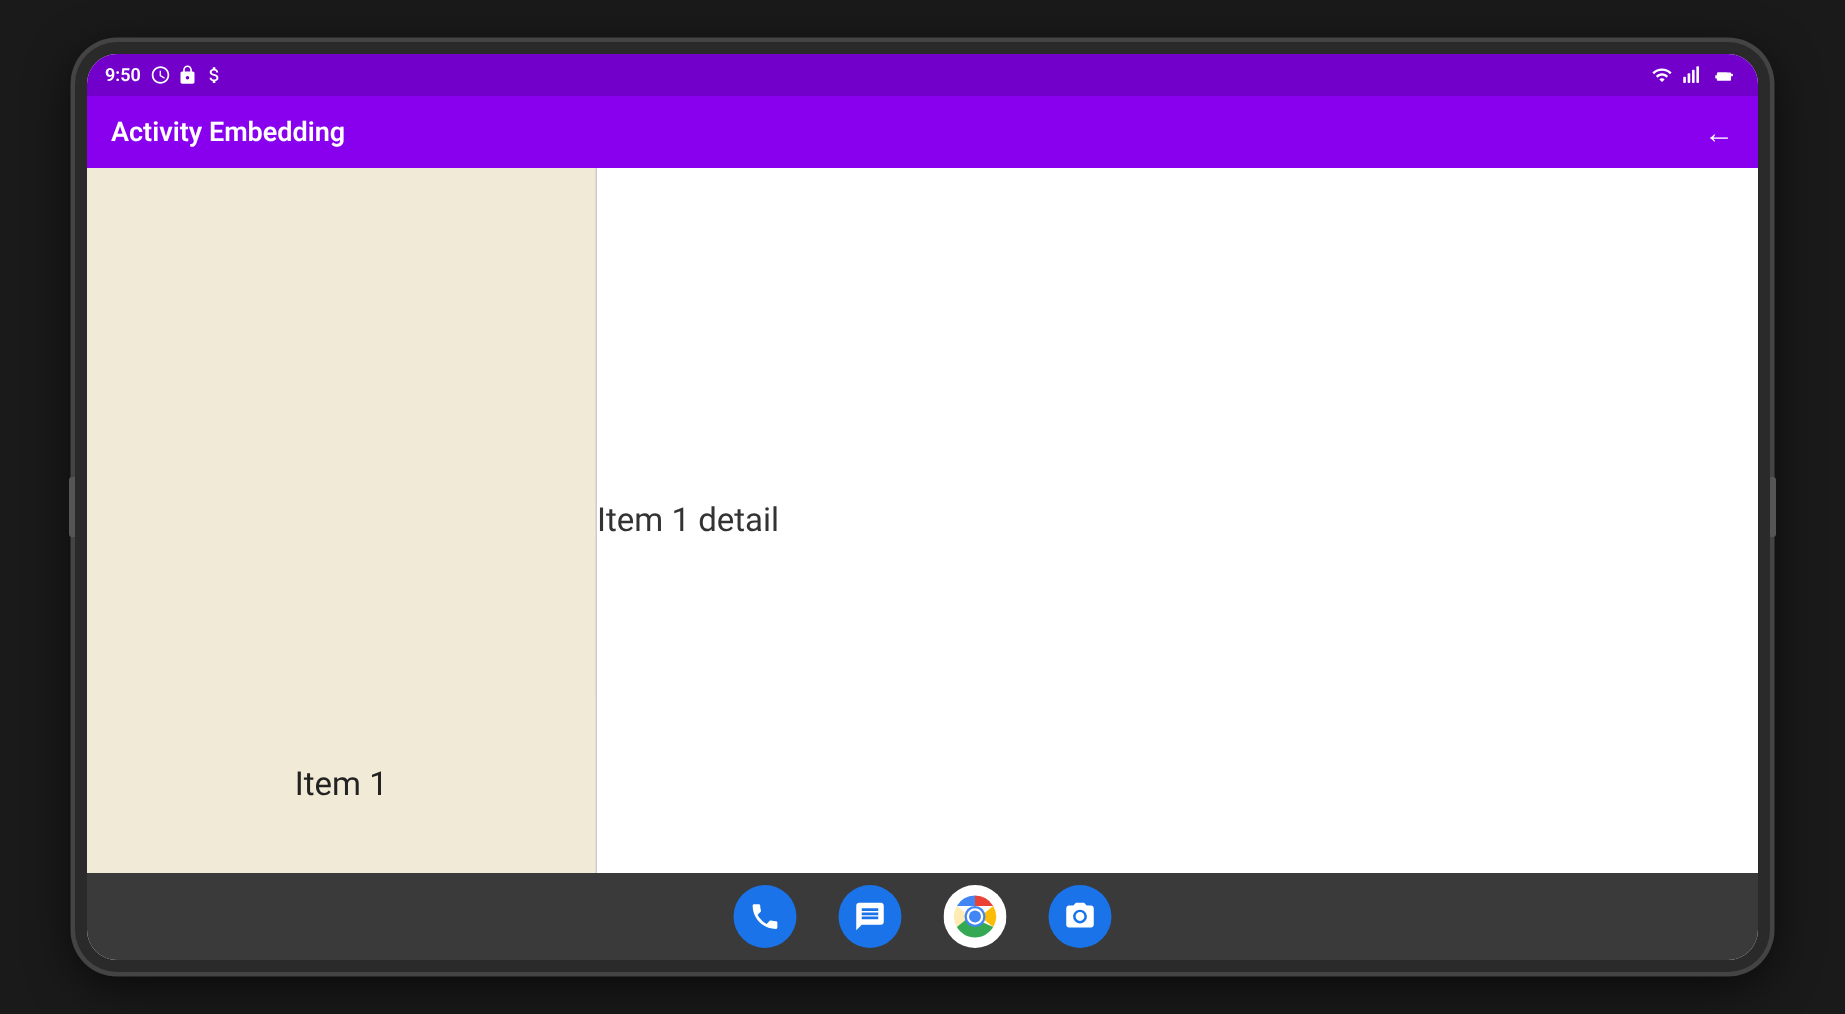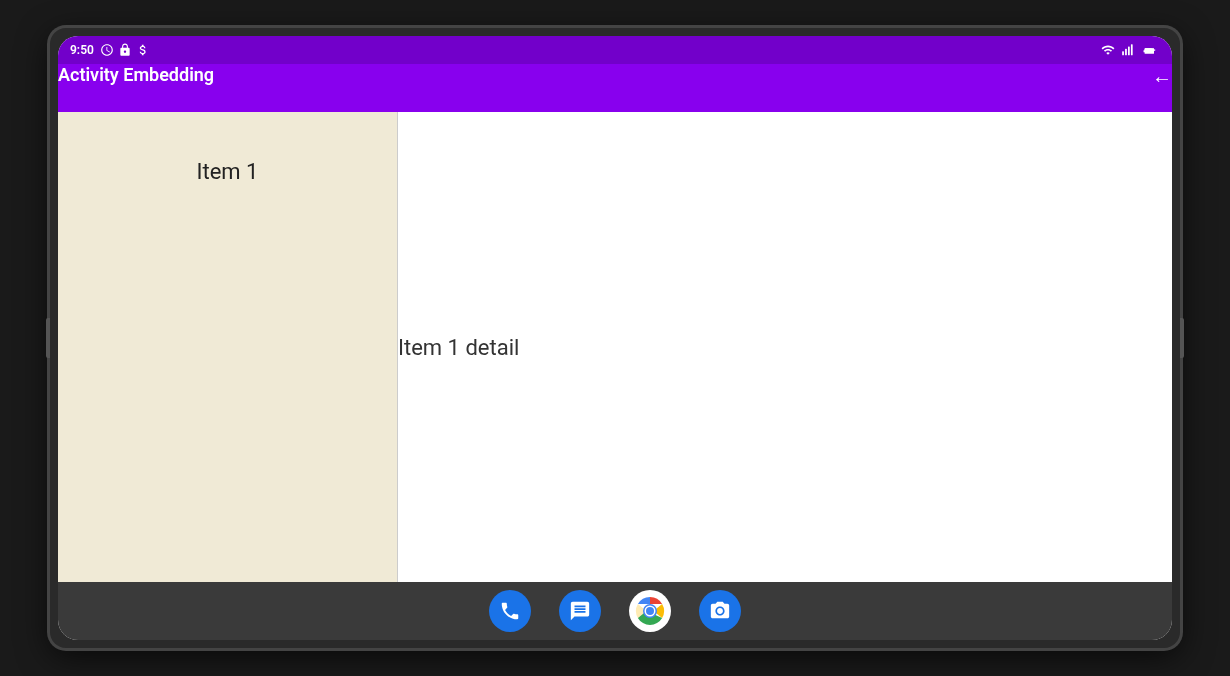--- a/index.html
+++ b/index.html
@@ -11,21 +11,21 @@
       display: flex;
       align-items: center;
       justify-content: center;
       font-family: 'Roboto', Arial, sans-serif;
     }
 
     .tablet-frame {
       width: 1130px;
       height: 620px;
       background: #2a2a2a;
-      border-radius: 16px;
+      border-radius: 28px;
       padding: 8px;
       box-shadow: 0 0 0 3px #444, 0 8px 32px rgba(0,0,0,0.7);
       display: flex;
       flex-direction: column;
       position: relative;
     }
 
     .tablet-inner {
       flex: 1;
       border-radius: 20px;
@@ -89,22 +89,22 @@
       display: flex;
       align-items: center;
       gap: 5px;
     }
 
     
     .app-bar {
       background: #8800ee;
       height: 48px;
       display: flex;
-      align-items: flex-start;
-      padding: 0 0;
+      align-items: center;
+      padding: 0 16px;
       gap: 8px;
     }
 
     .app-title {
       color: white;
       font-size: 18px;
       font-weight: 600;
       flex: 1;
     }
 
@@ -122,20 +122,21 @@
     }
 
     
     .list-panel {
       width: 340px;
       background: #f0ead6;
       border-right: 1px solid #ccc;
       display: flex;
       flex-direction: column;
       overflow-y: auto;
+      justify-content: flex-end;
     }
 
     .list-item {
       height: 118px;
       display: flex;
       align-items: center;
       justify-content: center;
       border-bottom: 1px solid #bbb;
       cursor: pointer;
       background: #f0ead6;

